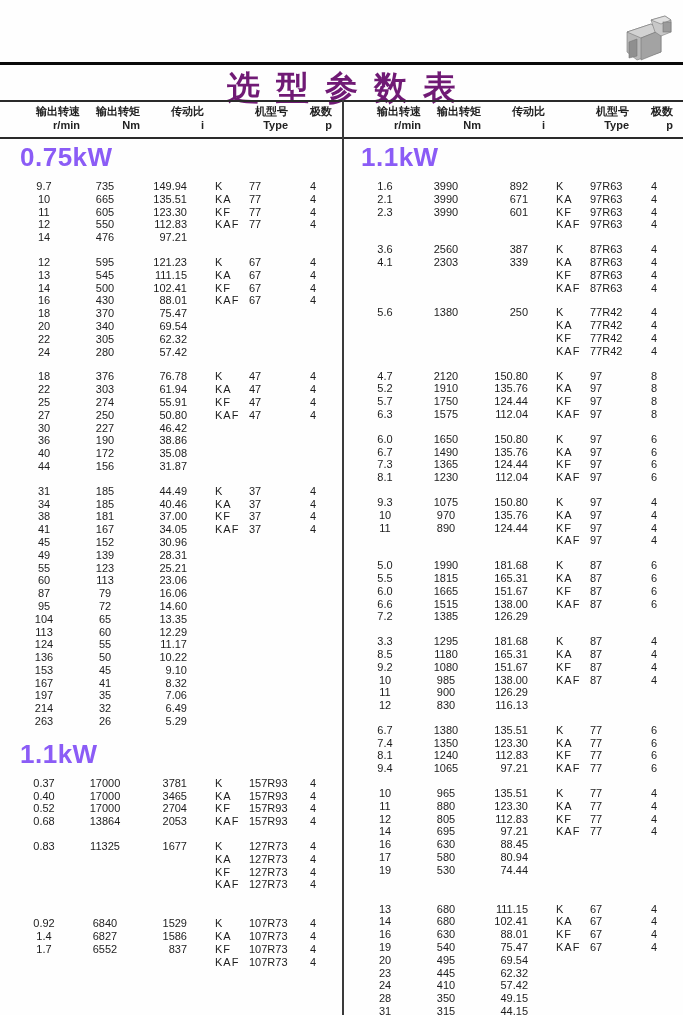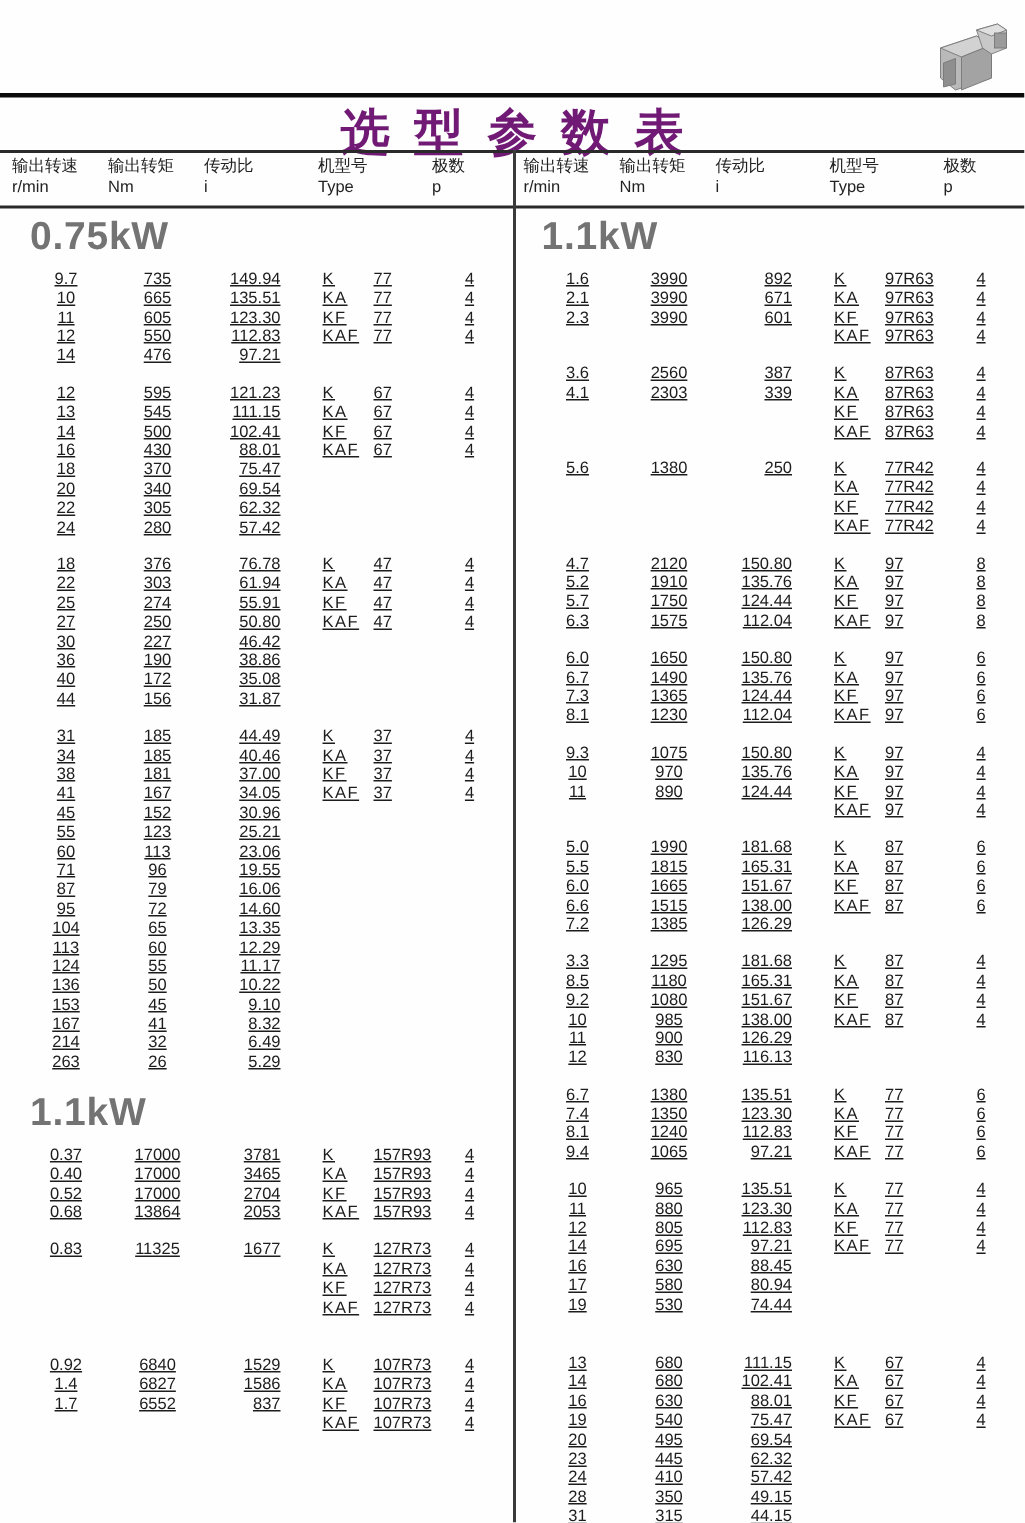--- a/index.html
+++ b/index.html
@@ -23,38 +23,38 @@
     text-align: center; font-size: 33px; font-weight: bold;
     letter-spacing: 16px; text-indent: 16px; color: #701a75;
   }
 
   .gearbox-photo { position: absolute; top: 12px; right: 8px; width: 58px; height: 54px; }
 
   
   .hdr-group { position: absolute; top: 104px; height: 32px; width: 341px; }
   .hdr-left { left: 0; }
   .hdr-right { left: 341px; }
-  .hdr-cell { position: absolute; text-align: left; font-size: 11px; line-height: 14px; color: #222; }
+  .hdr-cell { position: absolute; text-align: right; font-size: 11px; line-height: 14px; color: #222; font-weight: bold; }
   .hdr-cell .u { display: block; font-size: 11px; }
   .hc-speed  { left: 8px;  width: 72px; }
   .hc-torque { left: 72px; width: 68px; }
   .hc-ratio  { left: 136px; width: 68px; }
   .hc-type   { left: 212px; width: 76px; }
   .hc-poles  { left: 288px; width: 44px; }
 
   
   .col { position: absolute; top: 140px; width: 341px; }
   .col-left { left: 0; }
   .col-right { left: 341px; }
 
   .section-title {
-    font-size: 26px; font-weight: bold; color: #737373;
+    font-size: 26px; font-weight: bold; color: #8b5cf6;
     margin: 3px 0 9px 20px; line-height: 28px; letter-spacing: 0.5px;
   }
-  .block { margin-bottom: 12px; text-decoration: underline; }
+  .block { margin-bottom: 12px; }
   .block.large-gap { margin-top: 26px; }
 
   .row {
     display: grid;
     grid-template-columns: 13px 62px 60px 52px 26px 36px 52px 24px;
     height: 12.8px; font-size: 11px; line-height: 12.8px; color: #1c1c1c;
   }
   .c { white-space: nowrap; }
   .c-speed  { text-align: center; }
   .c-torque { text-align: center; }
@@ -367,50 +367,50 @@
           <div class="c c-speed">45</div>
           <div class="c c-torque">152</div>
           <div class="c c-ratio">30.96</div>
           <div class="c c-sp"></div>
           <div class="c c-prefix"></div>
           <div class="c c-size"></div>
           <div class="c c-poles"></div>
         </div>
         <div class="row">
           <div class="c c-sp"></div>
+          <div class="c c-speed">49</div>
+          <div class="c c-torque">139</div>
+          <div class="c c-ratio">28.31</div>
+          <div class="c c-sp"></div>
+          <div class="c c-prefix"></div>
+          <div class="c c-size"></div>
+          <div class="c c-poles"></div>
+        </div>
+        <div class="row">
+          <div class="c c-sp"></div>
           <div class="c c-speed">55</div>
           <div class="c c-torque">123</div>
           <div class="c c-ratio">25.21</div>
           <div class="c c-sp"></div>
           <div class="c c-prefix"></div>
           <div class="c c-size"></div>
           <div class="c c-poles"></div>
         </div>
         <div class="row">
           <div class="c c-sp"></div>
           <div class="c c-speed">60</div>
           <div class="c c-torque">113</div>
           <div class="c c-ratio">23.06</div>
           <div class="c c-sp"></div>
           <div class="c c-prefix"></div>
           <div class="c c-size"></div>
           <div class="c c-poles"></div>
         </div>
         <div class="row">
           <div class="c c-sp"></div>
-          <div class="c c-speed">71</div>
-          <div class="c c-torque">96</div>
-          <div class="c c-ratio">19.55</div>
-          <div class="c c-sp"></div>
-          <div class="c c-prefix"></div>
-          <div class="c c-size"></div>
-          <div class="c c-poles"></div>
-        </div>
-        <div class="row">
-          <div class="c c-sp"></div>
           <div class="c c-speed">87</div>
           <div class="c c-torque">79</div>
           <div class="c c-ratio">16.06</div>
           <div class="c c-sp"></div>
           <div class="c c-prefix"></div>
           <div class="c c-size"></div>
           <div class="c c-poles"></div>
         </div>
         <div class="row">
           <div class="c c-sp"></div>
@@ -477,20 +477,30 @@
           <div class="c c-speed">167</div>
           <div class="c c-torque">41</div>
           <div class="c c-ratio">8.32</div>
           <div class="c c-sp"></div>
           <div class="c c-prefix"></div>
           <div class="c c-size"></div>
           <div class="c c-poles"></div>
         </div>
         <div class="row">
           <div class="c c-sp"></div>
+          <div class="c c-speed">197</div>
+          <div class="c c-torque">35</div>
+          <div class="c c-ratio">7.06</div>
+          <div class="c c-sp"></div>
+          <div class="c c-prefix"></div>
+          <div class="c c-size"></div>
+          <div class="c c-poles"></div>
+        </div>
+        <div class="row">
+          <div class="c c-sp"></div>
           <div class="c c-speed">214</div>
           <div class="c c-torque">32</div>
           <div class="c c-ratio">6.49</div>
           <div class="c c-sp"></div>
           <div class="c c-prefix"></div>
           <div class="c c-size"></div>
           <div class="c c-poles"></div>
         </div>
         <div class="row">
           <div class="c c-sp"></div>

